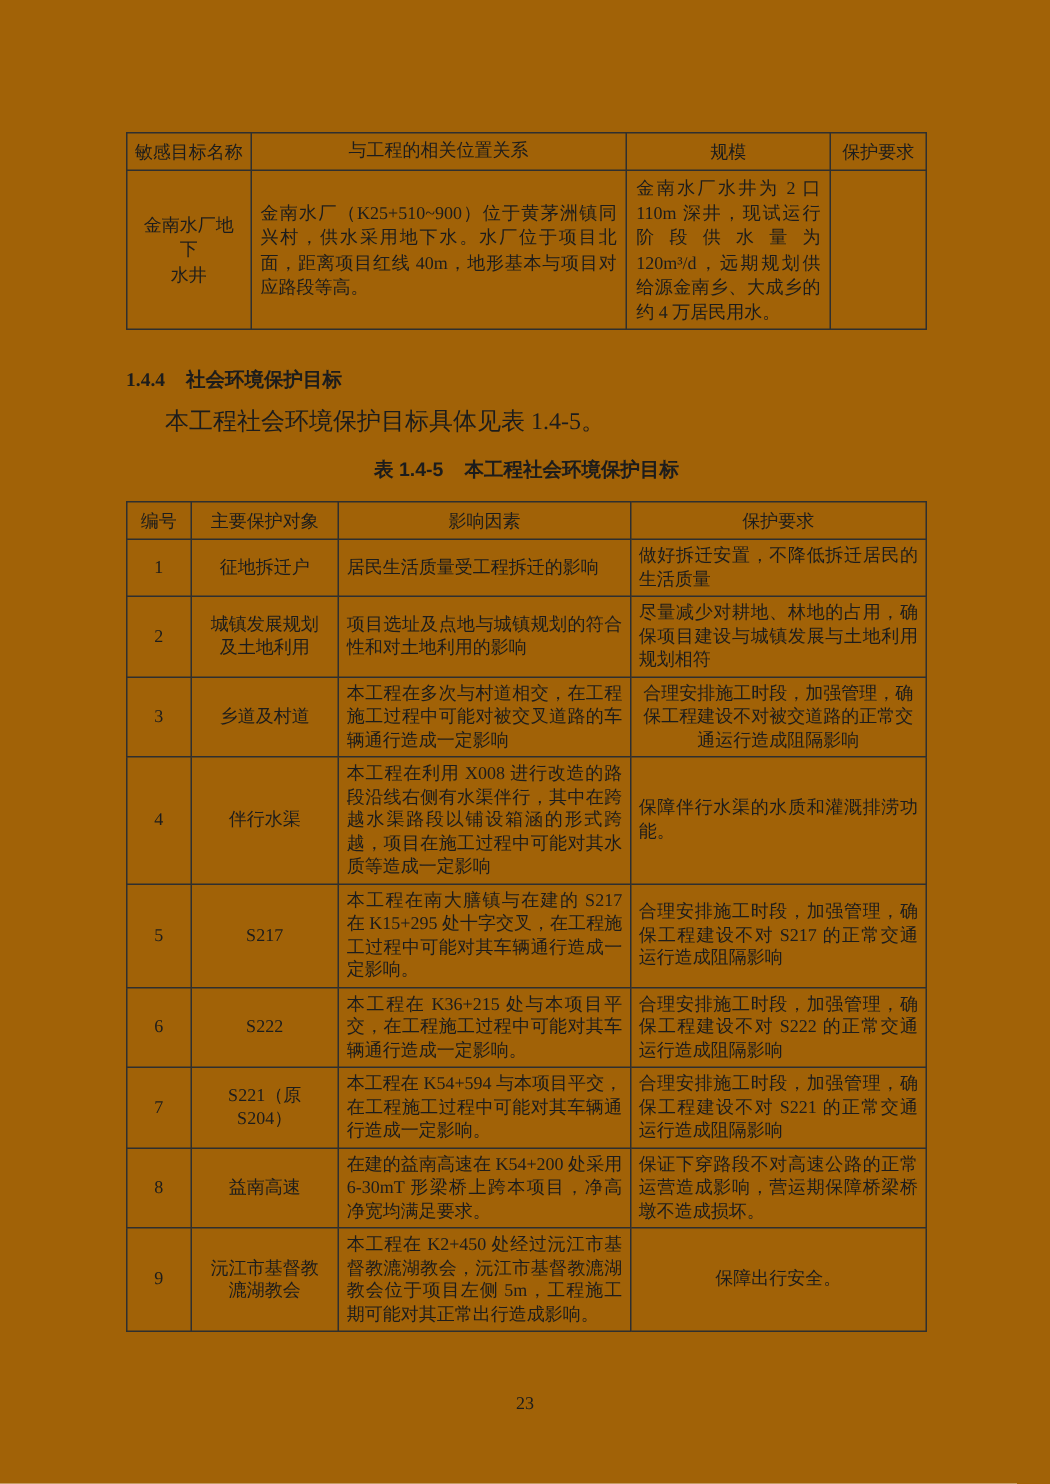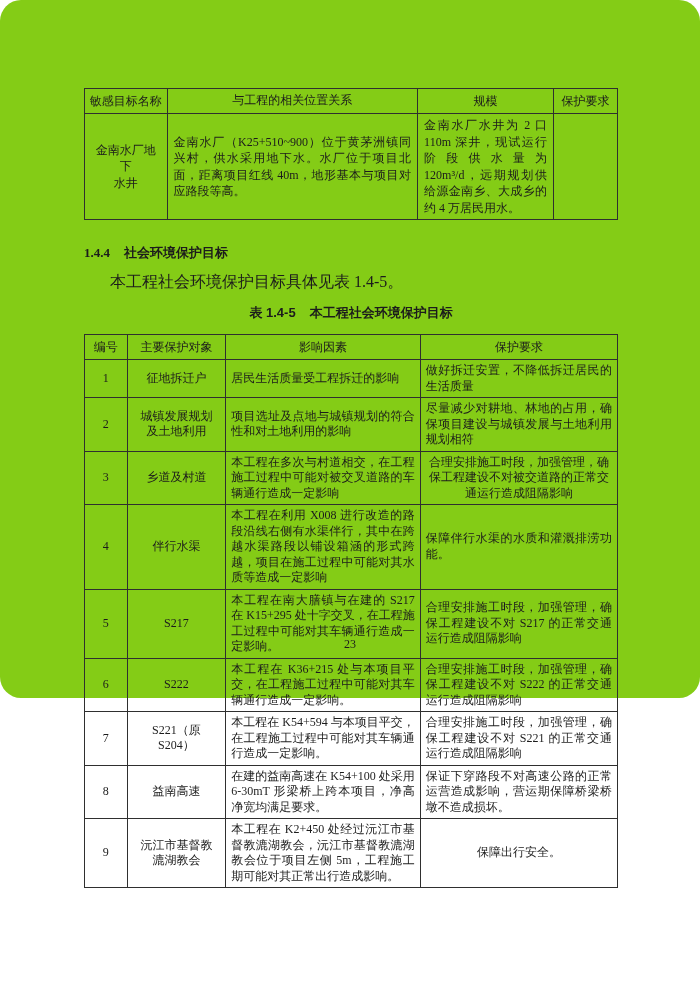--- a/index.html
+++ b/index.html
@@ -2,21 +2,21 @@
 <html><head>
 <meta charset="utf-8">
 <title>Page 23</title>
 <style>
   html,body{margin:0;padding:0;background:#ffffff;}
   body{
     width:700px;height:989px;overflow:hidden;
     font-family:"Liberation Serif","DejaVu Serif",serif;
     color:#1c1c1c;
   }
-  .page{position:relative;width:700px;height:698px;background:#84cc16;border-radius:21px;}
+  .page{position:relative;width:700px;height:989px;background:#a16207;}
   .content{position:absolute;left:84px;top:0;width:534px;}
 
   table{width:100%;border-collapse:collapse;table-layout:fixed;}
   th,td{
     border:1px solid #2f2f2f;
     font-weight:normal;
     font-size:12px;
     vertical-align:middle;
     padding:3px 6px;
     word-break:break-word;
@@ -158,21 +158,21 @@
           </tr>
           <tr>
             <td class="al-c">7</td>
             <td class="al-c">S221（原 S204）</td>
             <td class="al-j">本工程在 K54+594 与本项目平交，在工程施工过程中可能对其车辆通行造成一定影响。</td>
             <td class="al-j">合理安排施工时段，加强管理，确保工程建设不对 S221 的正常交通运行造成阻隔影响</td>
           </tr>
           <tr>
             <td class="al-c">8</td>
             <td class="al-c">益南高速</td>
-            <td class="al-j">在建的益南高速在 K54+100 处采用 6-30mT 形梁桥上跨本项目，净高净宽均满足要求。</td>
+            <td class="al-j">在建的益南高速在 K54+200 处采用 6-30mT 形梁桥上跨本项目，净高净宽均满足要求。</td>
             <td class="al-j">保证下穿路段不对高速公路的正常运营造成影响，营运期保障桥梁桥墩不造成损坏。</td>
           </tr>
           <tr>
             <td class="al-c">9</td>
             <td class="al-c">沅江市基督教
 漉湖教会</td>
             <td class="al-j">本工程在 K2+450 处经过沅江市基督教漉湖教会，沅江市基督教漉湖教会位于项目左侧 5m，工程施工期可能对其正常出行造成影响。</td>
             <td class="al-c">保障出行安全。</td>
           </tr>
         </tbody>

